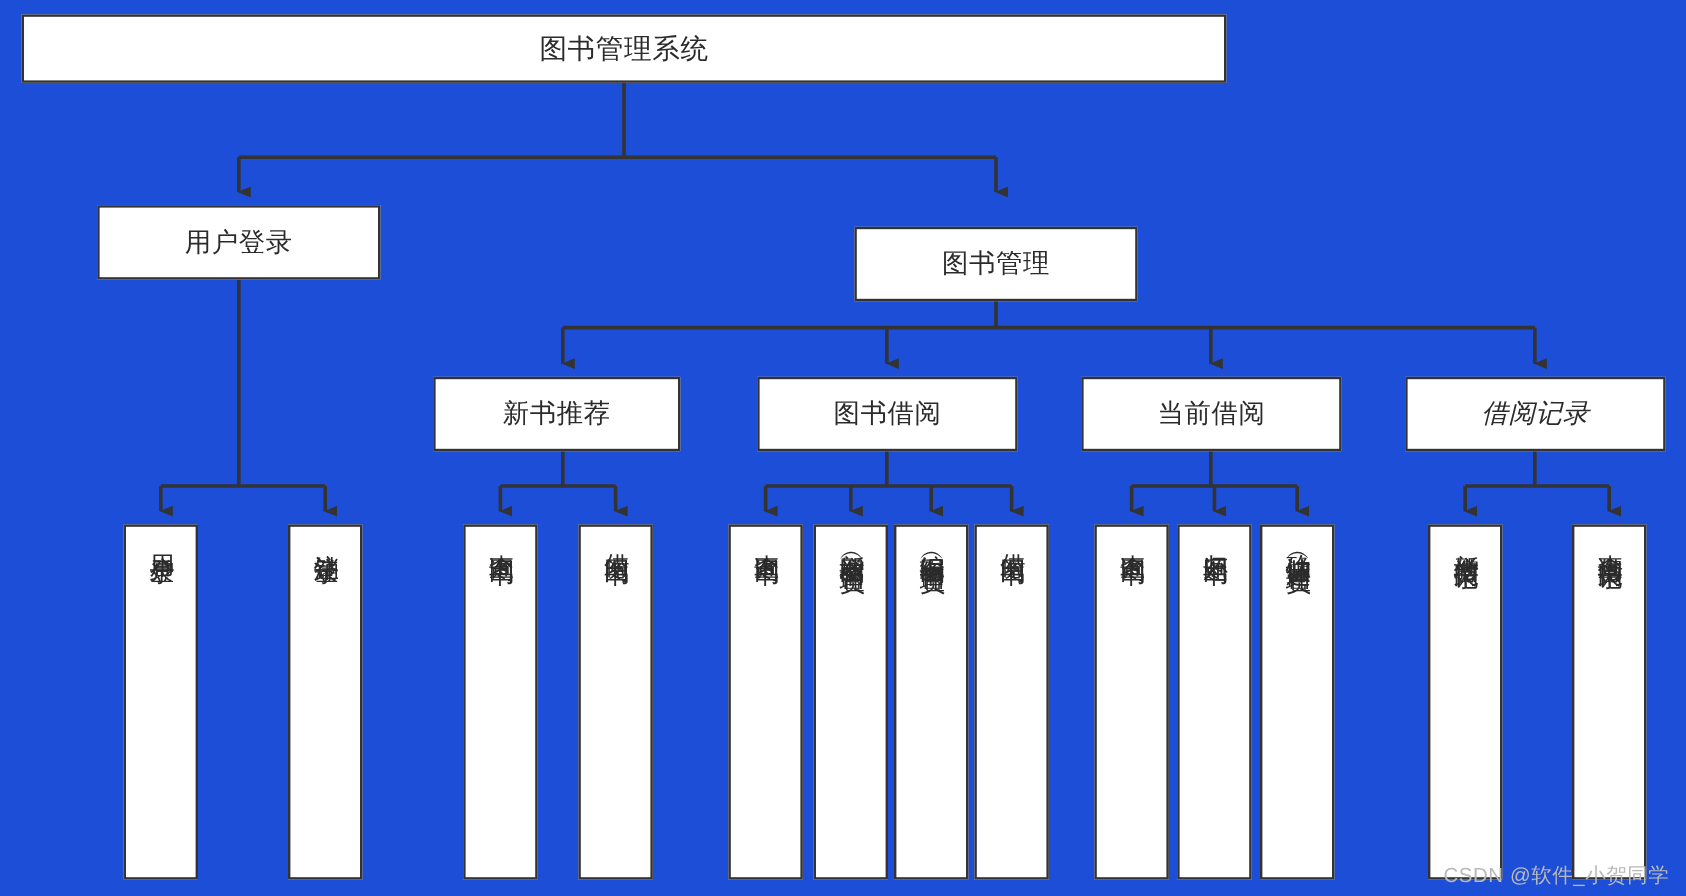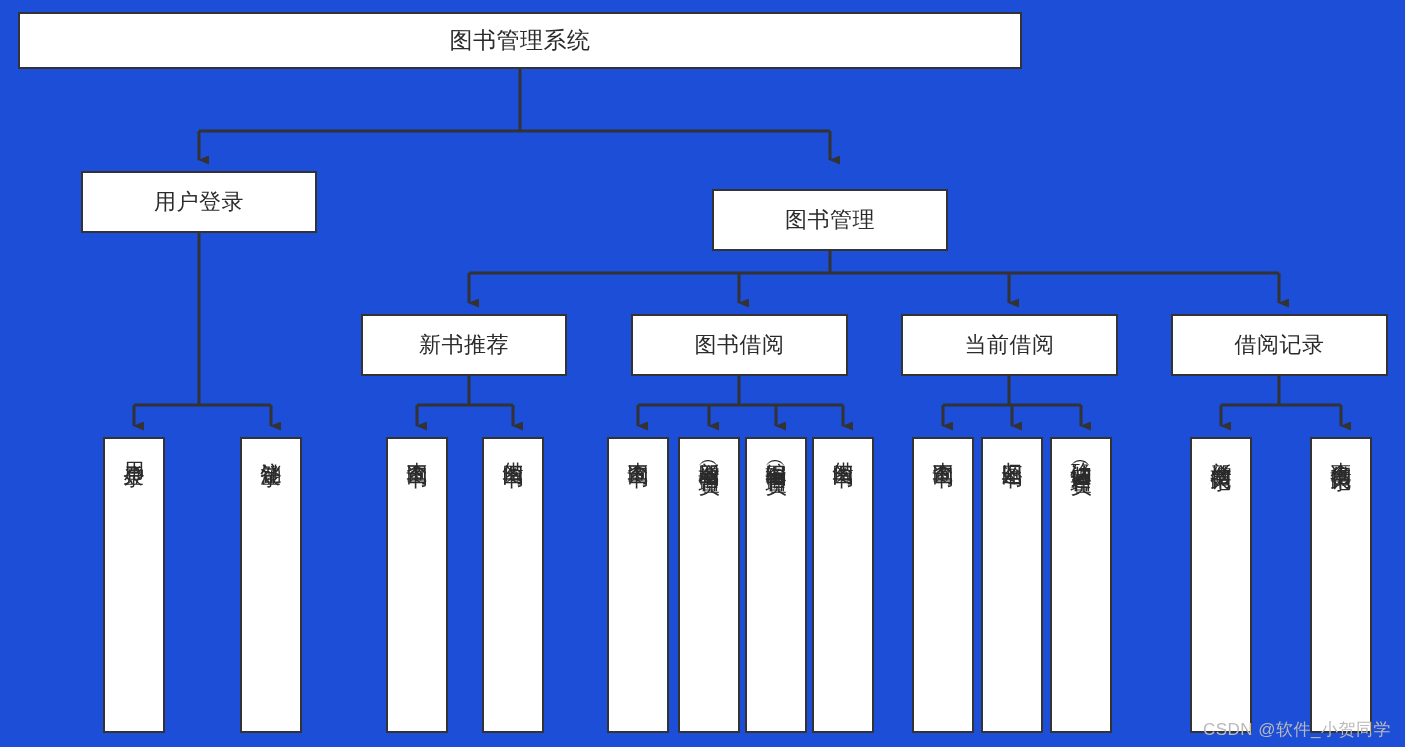--- a/index.html
+++ b/index.html
@@ -140,21 +140,21 @@
 
   <div class="node horiz" style="left:361px; top:314px; width:206px; height:62px;">
     <span class="node-label">新书推荐</span>
   </div>
   <div class="node horiz" style="left:631px; top:314px; width:217px; height:62px;">
     <span class="node-label">图书借阅</span>
   </div>
   <div class="node horiz" style="left:901px; top:314px; width:217px; height:62px;">
     <span class="node-label">当前借阅</span>
   </div>
-  <div class="node horiz" style="left:1171px; top:314px; width:217px; height:62px;">
+  <div class="node horiz" style="left:1171px; top:314px; width:217px; height:62px;font-style:italic;">
     <span class="node-label">借阅记录</span>
   </div>
 
   <div class="node leaf" style="left:103px; top:437px; width:62px; height:296px;">
     <span class="node-label">用户登录</span>
   </div>
   <div class="node leaf" style="left:240px; top:437px; width:62px; height:296px;">
     <span class="node-label">注销登录</span>
   </div>
 

